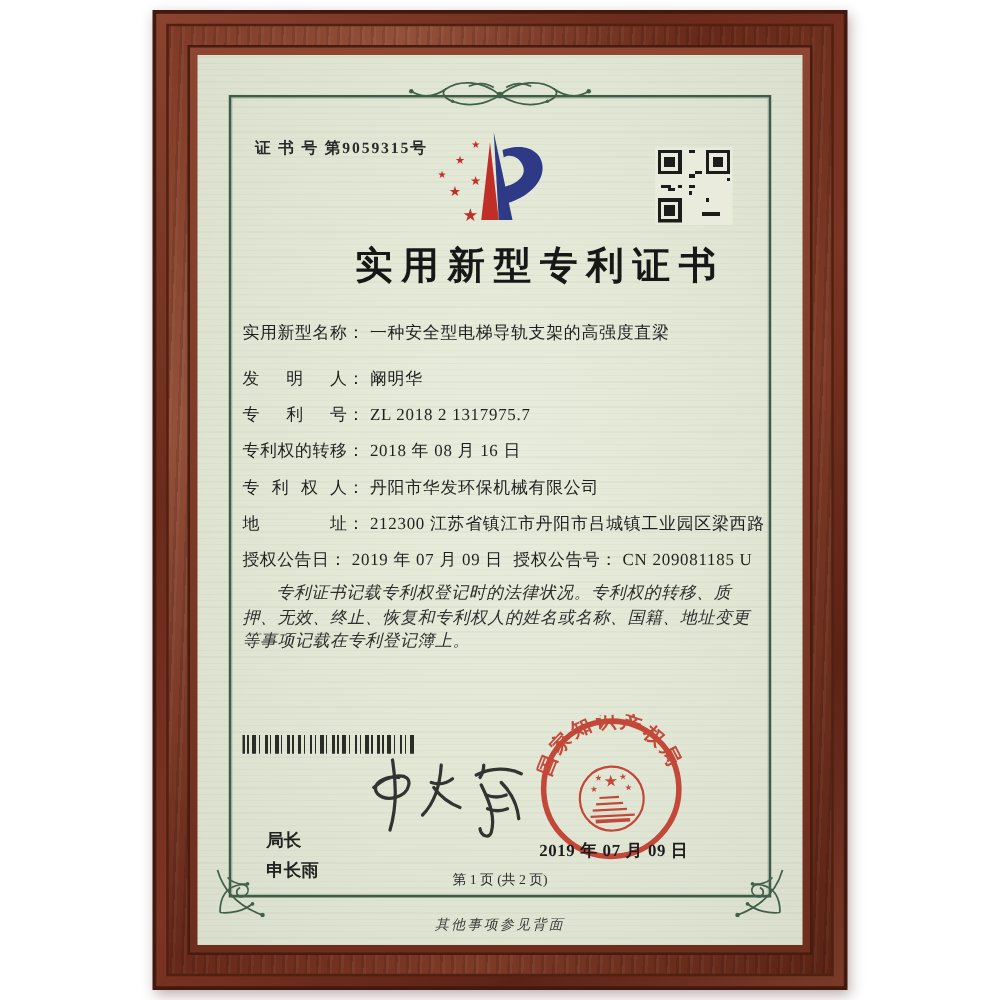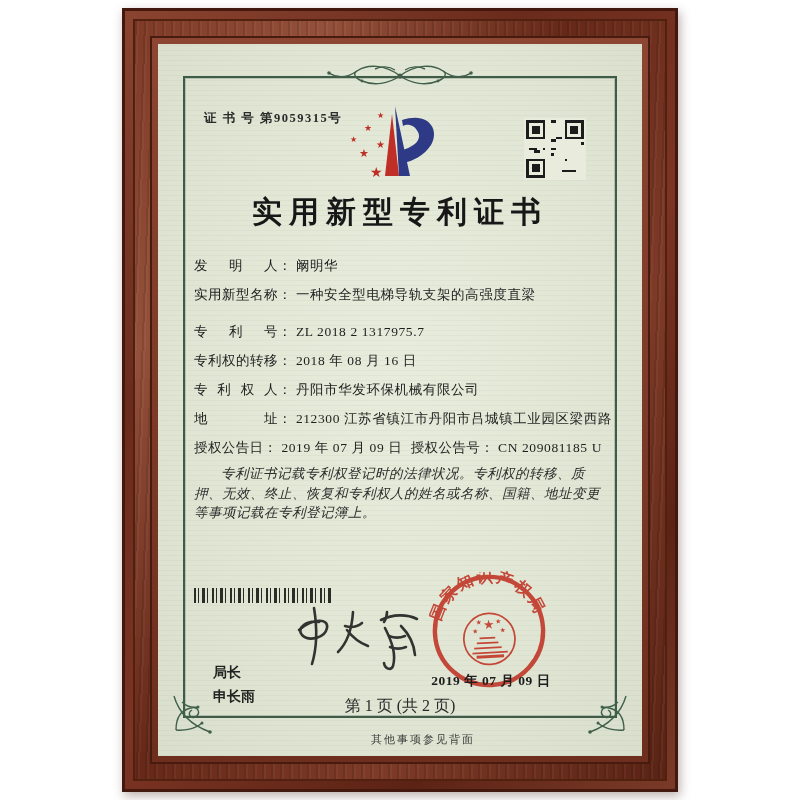--- a/index.html
+++ b/index.html
@@ -34,21 +34,21 @@
   .orn-top{left:50%;top:32px;transform:translate(-50%,-50%);}
   .orn-bl{left:10px;top:646px;}
   .orn-br{right:10px;top:646px;transform:scaleX(-1);}
 
   .cert-number{position:absolute;left:46px;top:66px;font-size:12.5px;letter-spacing:1.5px;color:#2a2a2a;font-weight:bold;}
 
   .logo{position:absolute;left:183px;top:58px;width:105px;height:80px;}
   .qr{position:absolute;left:366px;top:74px;width:58px;height:58px;background:#e9ecdd;padding:2px;}
 
   .title{position:absolute;left:0;top:148px;width:100%;text-align:center;
-    font-size:30px;font-weight:600;letter-spacing:7px;color:#171717;}
+    font-size:30px;font-weight:600;letter-spacing:7px;color:#171717;padding-left:32px;}
 
   .fields{position:absolute;left:36px;top:212px;width:408px;font-size:13.5px;letter-spacing:.4px;}
   .field-row{margin-bottom:10px;line-height:19px;white-space:nowrap;}
   .field-row.first{margin-bottom:18px;}
   .flabel{display:inline-block;width:84px;text-align:justify;text-align-last:justify;vertical-align:top;}
   .fcolon{display:inline-block;margin:0 4px 0 0;}
   .fvalue{letter-spacing:.6px;}
   .grant-row{display:flex;justify-content:space-between;line-height:19px;margin-top:1px;}
   .grant-row .flabel{width:auto;text-align:left;text-align-last:auto;}
 
@@ -61,23 +61,23 @@
       transparent 5px 8px,#2b2b28 8px 11px,transparent 11px 13px,#2b2b28 13px 14px,transparent 14px 18px);}
 
   .sig-block{position:absolute;left:55px;top:616px;font-family:"Liberation Sans","DejaVu Sans",sans-serif;
     font-weight:600;font-size:14px;color:#222;line-height:24px;}
   .signature{position:absolute;left:125px;top:556px;width:150px;height:74px;}
 
   .seal{position:absolute;left:272px;top:528px;width:118px;height:118px;opacity:.92;transform:rotate(-3deg);}
   .seal-date{position:absolute;left:258px;top:628px;width:150px;text-align:center;
     font-size:13.5px;font-weight:600;letter-spacing:.5px;color:#1d1d1d;z-index:1;}
 
-  .page-footer{position:absolute;left:0;top:652px;width:100%;text-align:center;font-size:16px;color:#2a2a2a;}
+  .page-footer{position:absolute;left:0;top:652px;width:100%;text-align:center;font-size:11px;color:#2a2a2a;}
   .back-note{position:absolute;left:0;top:688px;width:100%;text-align:center;
-    font-size:11px;color:#3a3a3a;letter-spacing:2px;padding-left:23px;}
+    font-size:11px;font-style:italic;color:#3a3a3a;letter-spacing:2px;}
 </style>
 </head>
 <body>
 
 <div id="stage">
   <div class="frame">
     <div class="f2">
     <div class="f3">
     <div class="f4">
     <div class="f5">
@@ -188,25 +188,25 @@
                       <rect x="14" y="18" width="1" height="1"></rect>
                       <rect x="15" y="18" width="1" height="1"></rect>
                       <rect x="16" y="18" width="1" height="1"></rect>
                       <rect x="17" y="18" width="1" height="1"></rect>
                     </g>
         </svg>
 
         <div class="title">实用新型专利证书</div>
 
         <div class="fields">
-          <div class="field-row">
-            <span class="flabel">发明人</span><span class="fcolon">：</span><span class="fvalue">阚明华</span>
-          </div>
           <div class="field-row first">
             <span class="flabel">实用新型名称</span><span class="fcolon">：</span><span class="fvalue">一种安全型电梯导轨支架的高强度直梁</span>
+          </div>
+          <div class="field-row">
+            <span class="flabel">发明人</span><span class="fcolon">：</span><span class="fvalue">阚明华</span>
           </div>
           <div class="field-row">
             <span class="flabel">专利号</span><span class="fcolon">：</span><span class="fvalue">ZL 2018 2 1317975.7</span>
           </div>
           <div class="field-row">
             <span class="flabel">专利权的转移</span><span class="fcolon">：</span><span class="fvalue">2018 年 08 月 16 日</span>
           </div>
           <div class="field-row">
             <span class="flabel">专利权人</span><span class="fcolon">：</span><span class="fvalue">丹阳市华发环保机械有限公司</span>
           </div>

